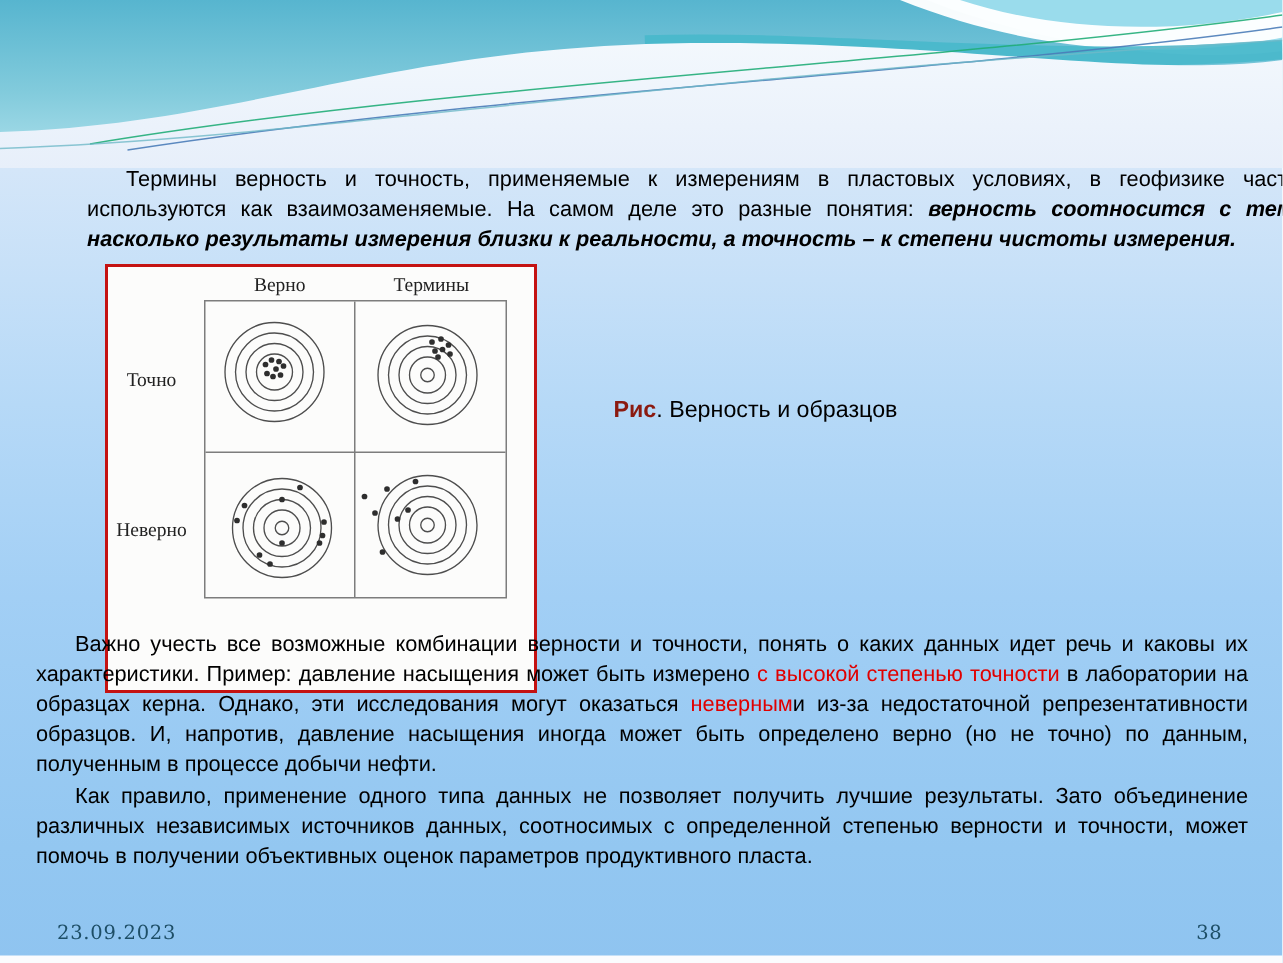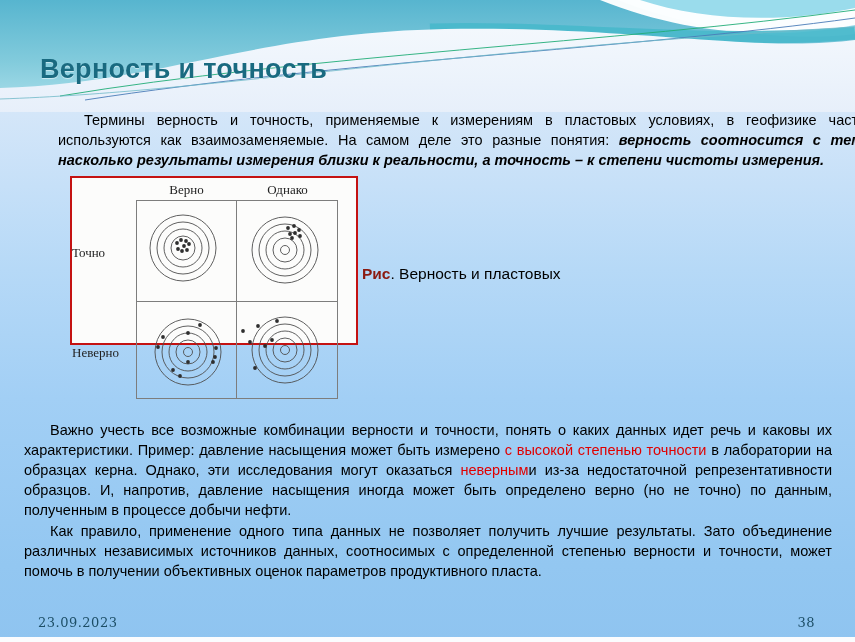--- a/index.html
+++ b/index.html
@@ -24,39 +24,39 @@
     font-size:14.5px; line-height:20px; color:#000;
     text-align:justify; text-indent:26px;
   }
   #p1 { top:110px;margin-left:34px; }
   #p2 { top:420px; }
   #p3 { top:521px; }
   .emph { font-weight:bold; font-style:italic; }
   .red-bold { color:#e00000; font-weight:normal; }
 
   .figure {
-    position:absolute; left:70px; top:176px; width:288px; height:169px;
+    position:absolute; left:70px; top:176px; width:288px; height:286px;
     background:#fcfcfb; border:2px solid #c41212;
   }
   .fig-inner { position:relative; width:100%; height:100%;
     font-family:"Liberation Serif", serif; color:#222; }
   .grid-box { position:absolute; left:64px; top:22px; width:202px; height:199px;
     border:1px solid #7d7d7d; }
   .grid-v { position:absolute; left:99px; top:0; width:1px; height:100%; background:#7d7d7d; }
   .grid-h { position:absolute; left:0; top:100px; width:100%; height:1px; background:#7d7d7d; }
   .col-label { position:absolute; top:4px; font-size:13px; text-align:center; }
   .col-label.c0 { left:64px; width:101px; }
   .col-label.c1 { left:165px; width:101px; }
-  .row-label { position:absolute; left:0; width:58px; font-size:13px; text-align:left; }
+  .row-label { position:absolute; left:0; width:58px; font-size:13px; text-align:center; }
   .row-label.r0 { top:67px; }
   .row-label.r1 { top:167px; }
   .targets-svg { position:absolute; left:64px; top:22px; }
 
   .caption { position:absolute; left:362px; top:265px; font-size:15.5px; color:#000; }
-  .caption .cap-prefix { font-weight:bold; color:#8b1a10; }
+  .caption .cap-prefix { font-weight:bold; color:#8b1a10;margin-left:47px; }
 
   .footer-date, .footer-page {
     position:absolute; top:615px; font-family:"DejaVu Serif", serif;
     font-size:13px; color:#1d4e66; letter-spacing:0.5px;
   }
   .footer-date { left:38px; }
   .footer-page { right:40px; }
 
   .bottom-strip { position:absolute; left:0; bottom:0; width:100%; height:5px; background:#fbfcfe; }
 </style>
@@ -80,28 +80,27 @@
     <rect x="0" y="0" width="855" height="112" fill="url(#gTeal)"></rect>
     <path d="M618,0 C700,32 790,42 855,34 L855,0 Z" fill="#9adcec"></path>
     <path d="M600,0 C690,36 780,40 855,25 L855,8 C780,24 700,20 640,0 Z" fill="#ffffff" opacity="0.96"></path>
     <path d="M430,30 C560,26 700,46 855,33" fill="none" stroke="#48b8cb" stroke-width="13" opacity="0.9"></path>
     <path d="M0,88 C160,83 255,33 445,29 C555,27 645,36 725,41 C785,45 825,44 855,40 L855,112 L0,112 Z" fill="url(#gBody)"></path>
     <path d="M60,96 C300,56 620,42 855,10" fill="none" stroke="#21ad78" stroke-width="1" opacity="0.9"></path>
     <path d="M85,100 C330,62 640,48 855,18" fill="none" stroke="#4a7cb8" stroke-width="1" opacity="0.9"></path>
     <path d="M0,99 C210,92 420,52 855,27" fill="none" stroke="#6fb9c8" stroke-width="1" opacity="0.8"></path>
   </svg>
 
-  <h1 class="title">Верность и точность</h1>
 
   <p class="para" id="p1"><span>Термины верность и точность, применяемые к измерениям в пластовых условиях, в геофизике часто используются как взаимозаменяемые. На самом деле это разные понятия: </span><span class="emph">верность соотносится с тем, насколько результаты измерения близки к реальности, а точность – к степени чистоты измерения.</span></p>
 
   <div class="figure">
     <div class="fig-inner">
       <div class="col-label c0">Верно</div>
-      <div class="col-label c1">Однако</div>
+      <div class="col-label c1">Термины</div>
       <div class="row-label r0">Точно</div>
       <div class="row-label r1">Неверно</div>
       <div class="grid-box">
         <div class="grid-v"></div>
         <div class="grid-h"></div>
       </div>
       <svg id="targets-svg" class="targets-svg" width="202" height="199" viewBox="0 0 202 199" aria-hidden="true">
           <g>
             <circle cx="47" cy="48" r="33" fill="none" stroke="#4e4e4e" stroke-width="0.9"></circle>
             <circle cx="47" cy="48" r="26" fill="none" stroke="#4e4e4e" stroke-width="0.9"></circle>
@@ -158,21 +157,21 @@
             <circle cx="141" cy="121" r="1.9" fill="#2e2e2e"></circle>
             <circle cx="114" cy="142" r="1.9" fill="#2e2e2e"></circle>
             <circle cx="129" cy="146" r="1.9" fill="#2e2e2e"></circle>
             <circle cx="119" cy="168" r="1.9" fill="#2e2e2e"></circle>
             <circle cx="136" cy="140" r="1.9" fill="#2e2e2e"></circle>
           </g>
         </svg>
     </div>
   </div>
 
-  <div class="caption"><span class="cap-prefix">Рис</span><span>. Верность и пластовых</span></div>
+  <div class="caption"><span class="cap-prefix">Рис</span><span>. Верность и образцов</span></div>
 
   <p class="para" id="p2"><span>Важно учесть все возможные комбинации верности и точности, понять о каких данных идет речь и каковы их характеристики. Пример: давление насыщения может быть измерено </span><span class="red-bold">с высокой степенью точности</span><span> в лаборатории на образцах керна. Однако, эти исследования могут оказаться </span><span class="red-bold">неверным</span><span>и из-за недостаточной репрезентативности образцов. И, напротив, давление насыщения иногда может быть определено верно (но не точно) по данным, полученным в процессе добычи нефти.</span></p>
 
   <p class="para" id="p3">Как правило, применение одного типа данных не позволяет получить лучшие результаты. Зато объединение различных независимых источников данных, соотносимых с определенной степенью верности и точности, может помочь в получении объективных оценок параметров продуктивного пласта.</p>
 
   <div class="footer-date">23.09.2023</div>
   <div class="footer-page">38</div>
 
   <div class="bottom-strip"></div>
 </div>

